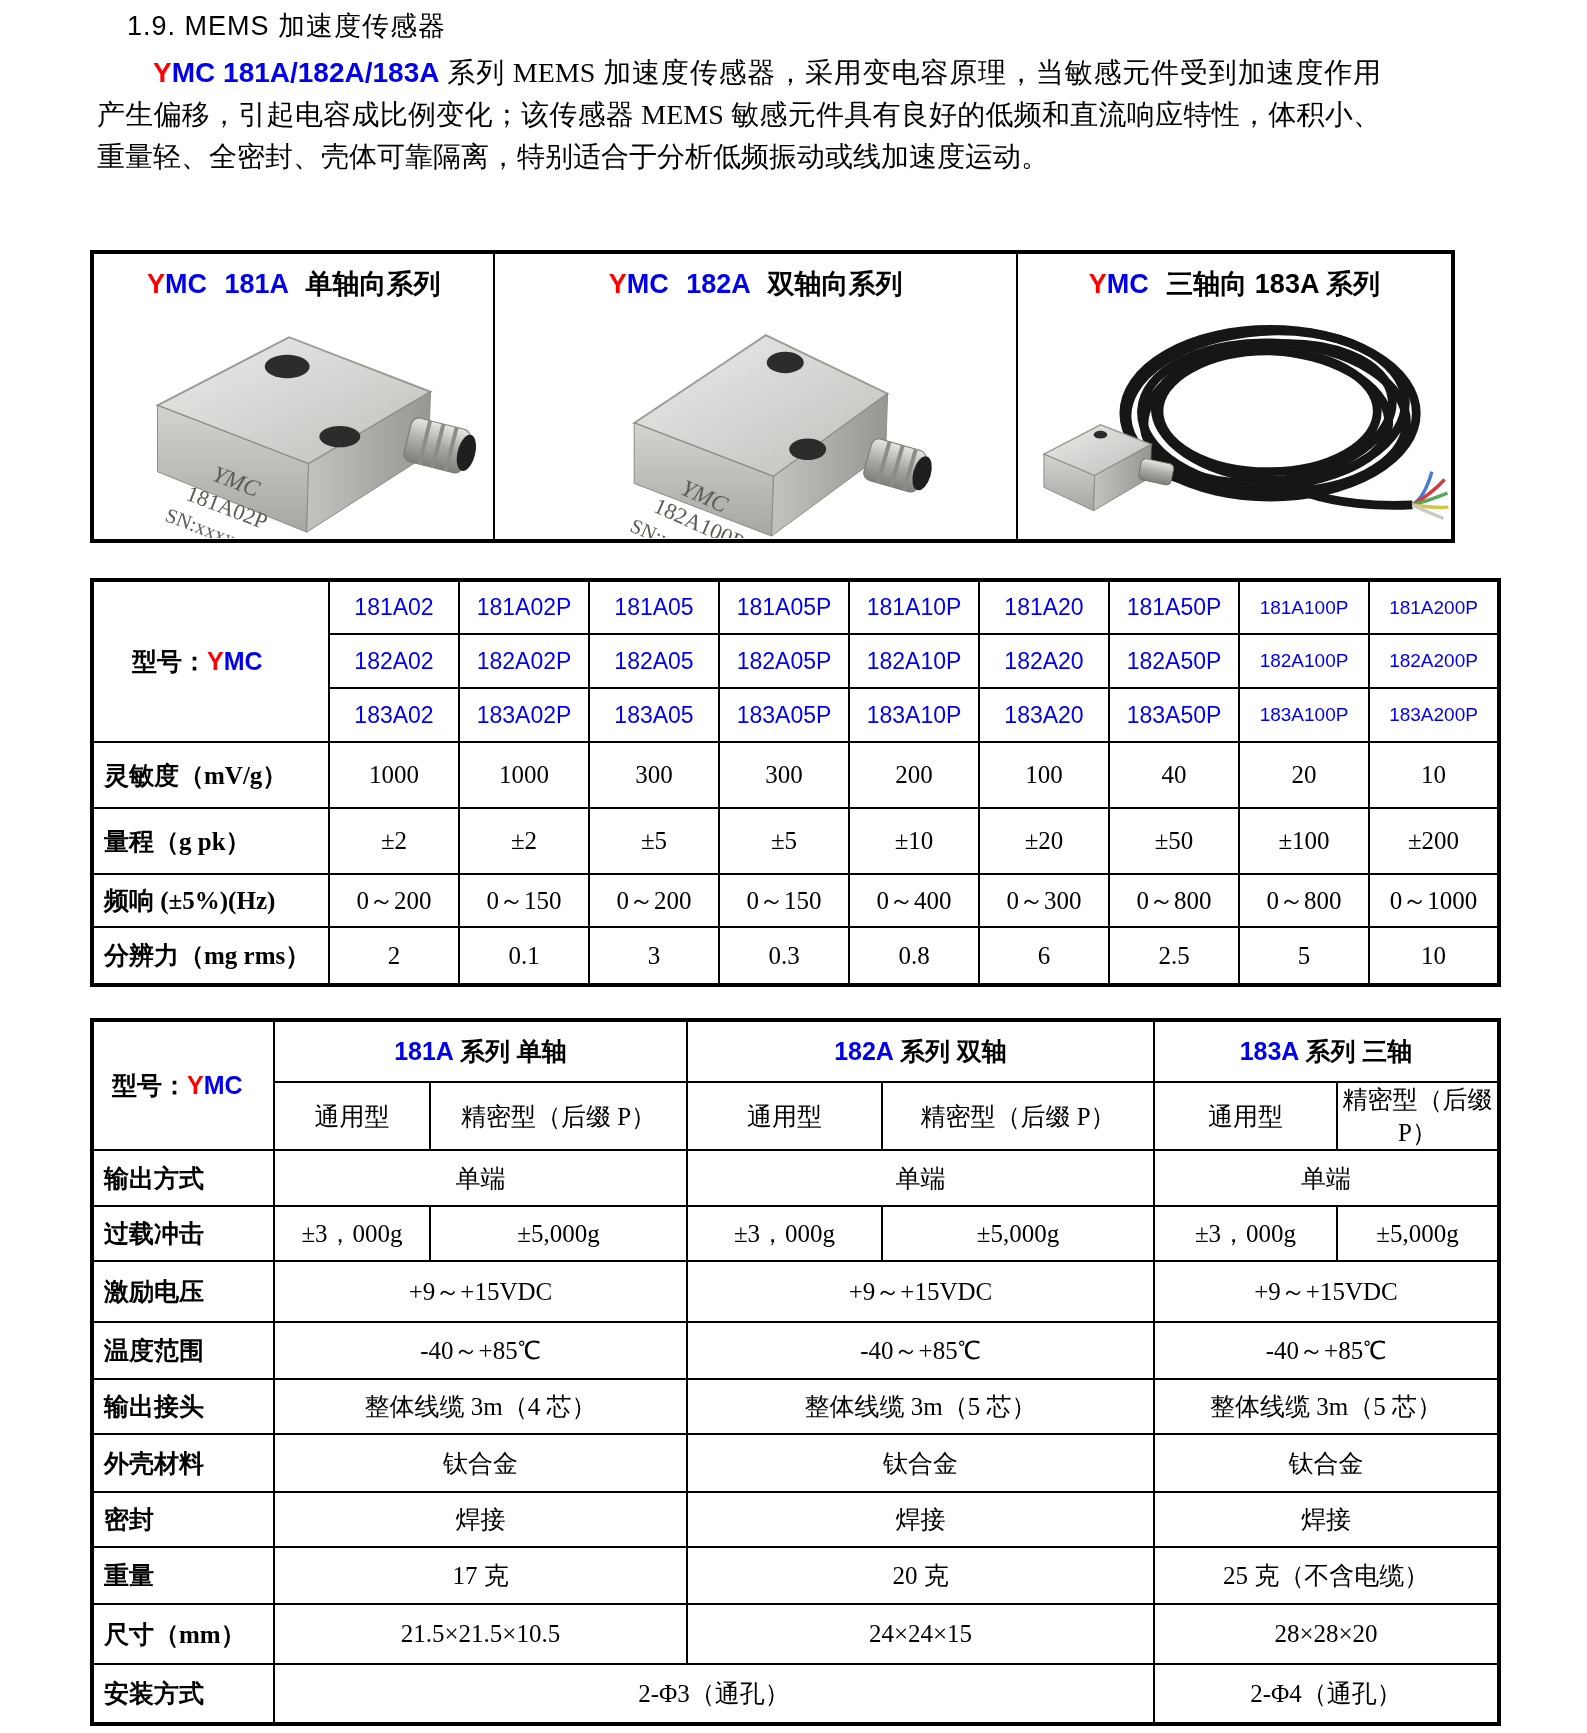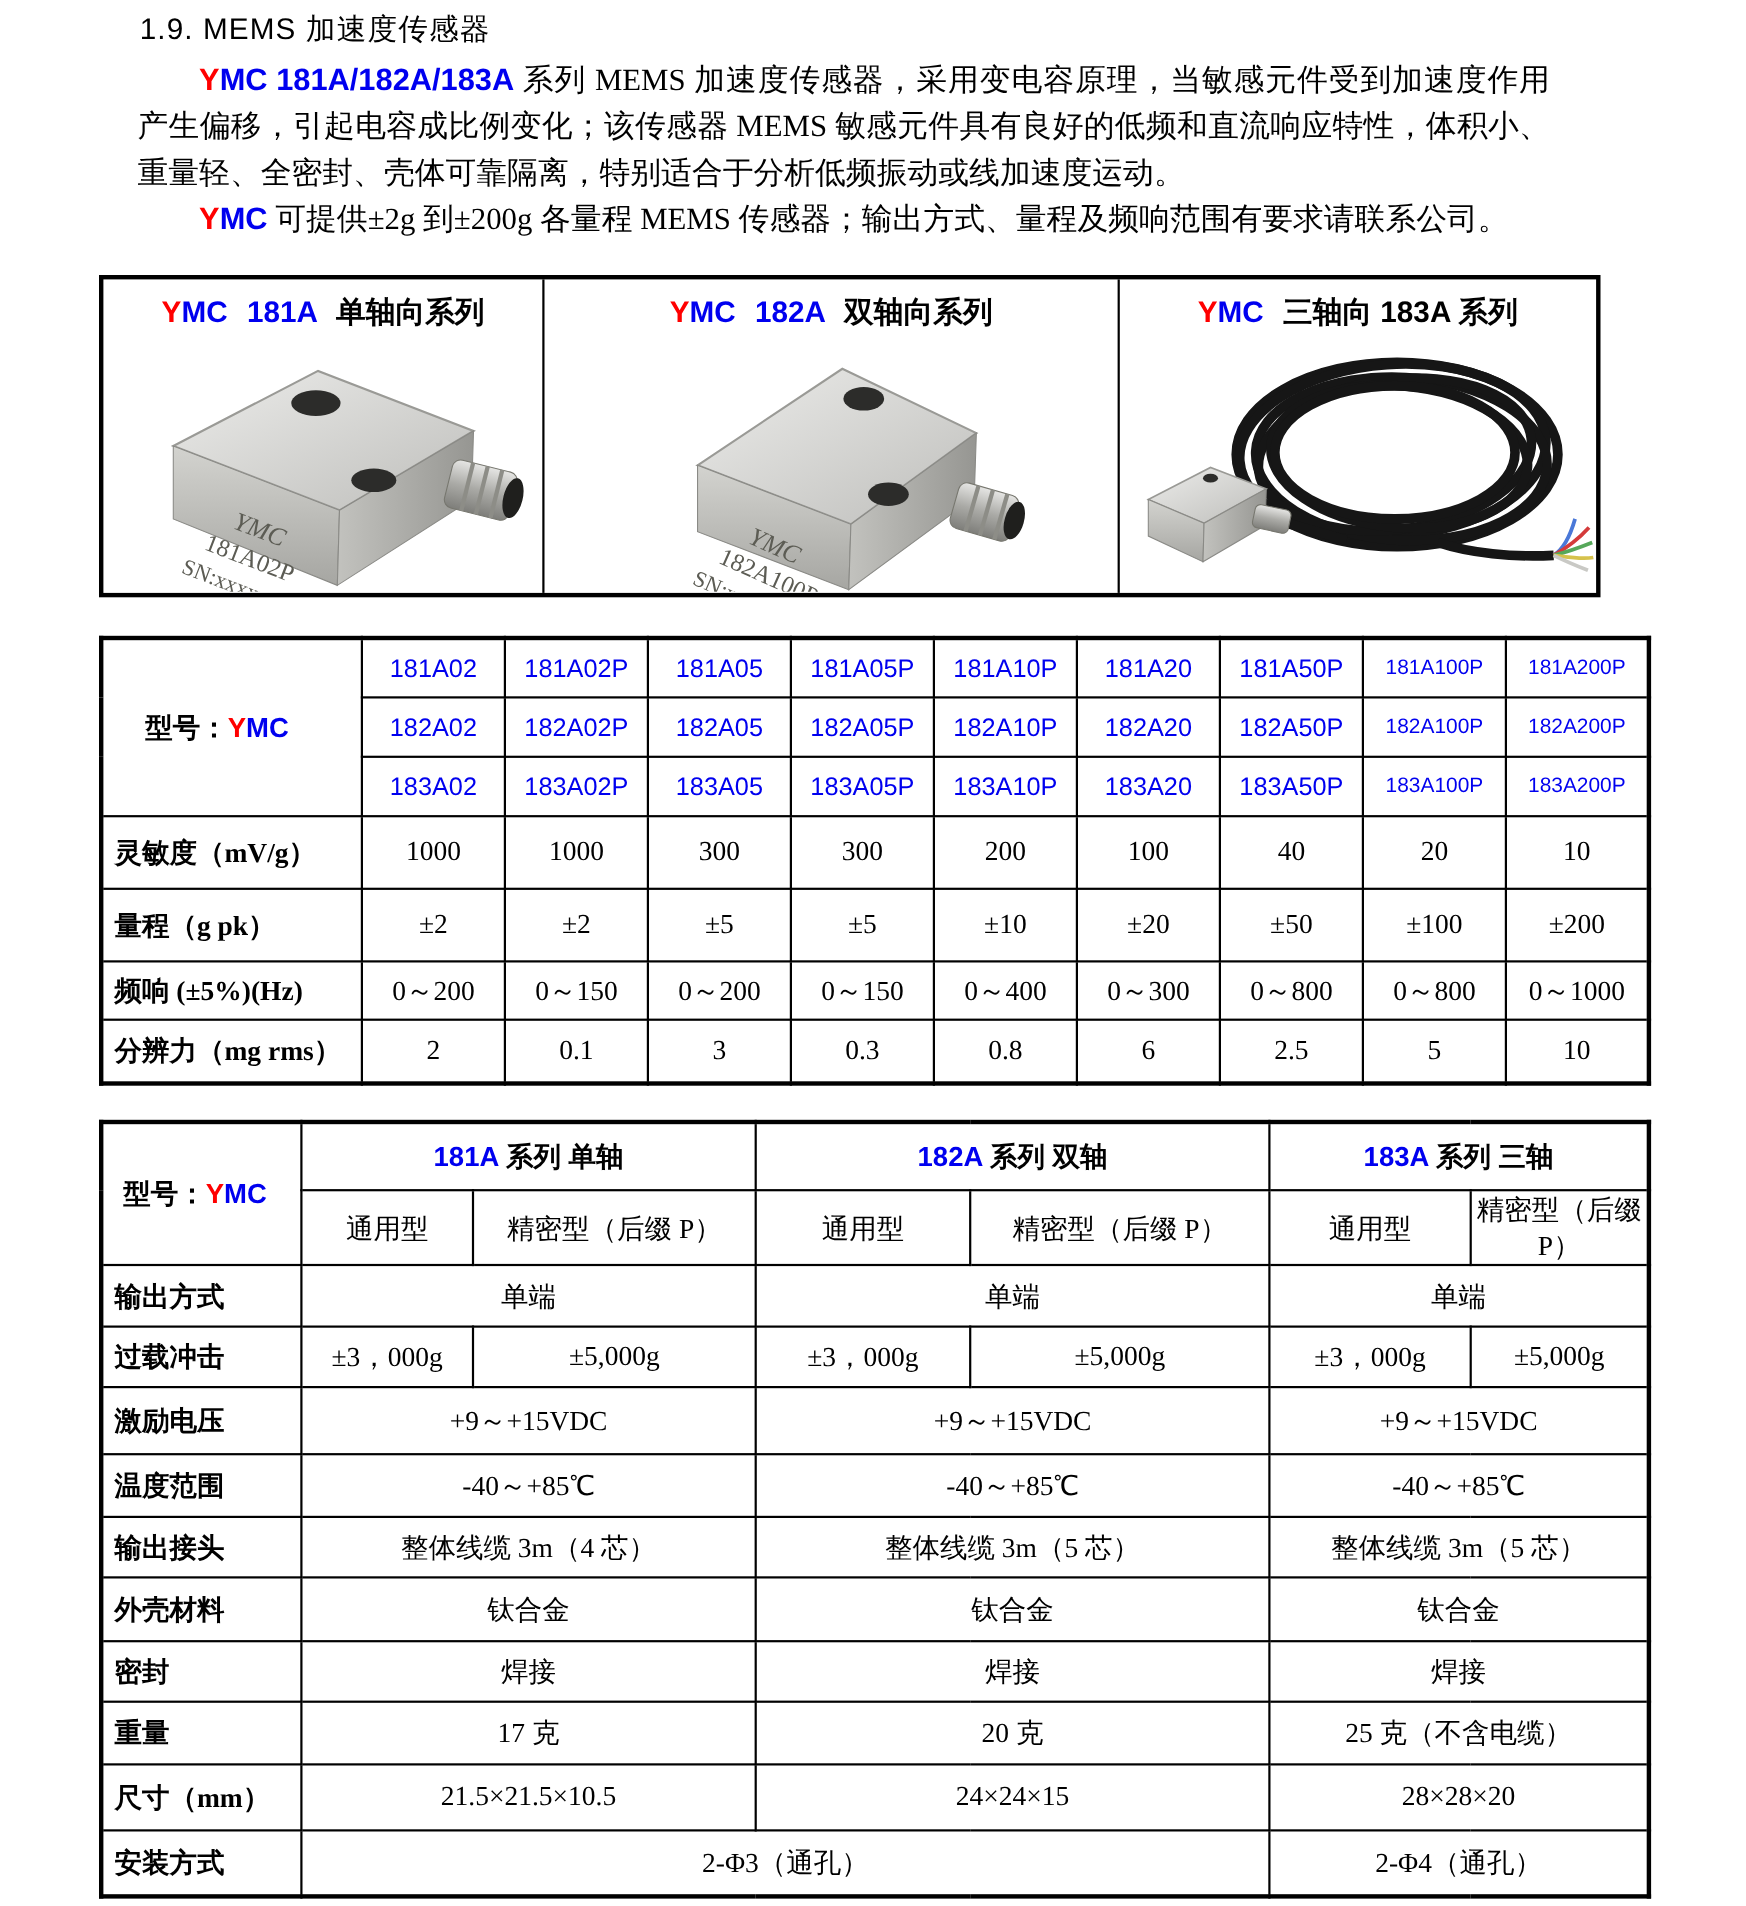--- a/index.html
+++ b/index.html
@@ -5,21 +5,21 @@
   * { margin:0; padding:0; box-sizing:border-box; }
   body { background:#ffffff; }
   .page { position:relative; width:1587px; height:1733px; background:#ffffff;
           color:#000; font-family:"Liberation Serif", serif; overflow:hidden; }
 
   
   .heading { position:absolute; top:8px; left:127px;
              font-family:"Liberation Sans", sans-serif; font-weight:normal;
              font-size:27px; letter-spacing:1px; }
   .para { position:absolute; left:97px; width:1284px; font-size:28px;
-          line-height:42px; text-align:justify; text-indent:56px;margin-left:28px; }
+          line-height:42px; text-align:justify; text-indent:56px; }
   .para1 { top:52px; }
   .para2 { top:178px; }
   .brand-y  { color:#FF0000; font-family:"Liberation Sans", sans-serif; font-weight:bold; }
   .brand-mc { color:#0000EF; font-family:"Liberation Sans", sans-serif; font-weight:bold; }
   .blue-code{ color:#0000EF; font-family:"Liberation Sans", sans-serif; font-weight:bold; }
 
   
   .gallery { position:absolute; top:250px; left:90px; width:1365px; height:293px;
              border:4px solid #000; display:flex; }
   .gallery-cell { display:flex; flex-direction:column; align-items:center;
@@ -58,24 +58,20 @@
 <div class="page">
 
   <div class="heading">1.9. MEMS 加速度传感器</div>
 
   <div class="para para1">
     <span class="brand-y">Y</span><span class="brand-mc">MC</span>
     <span class="blue-code">181A/182A/183A</span>
     <span>系列 MEMS 加速度传感器，采用变电容原理，当敏感元件受到加速度作用产生偏移，引起电容成比例变化；该传感器 MEMS 敏感元件具有良好的低频和直流响应特性，体积小、重量轻、全密封、壳体可靠隔离，特别适合于分析低频振动或线加速度运动。</span>
   </div>
 
-  <div class="para para2">
-    <span class="brand-y">Y</span><span class="brand-mc">MC</span>
-    <span>可提供±2g 到±200g 各量程 MEMS 传感器；输出方式、量程及频响范围有要求请联系公司。</span>
-  </div>
 
   <div class="gallery">
 
     <div class="gallery-cell gc1">
       <div class="gallery-caption">
         <span class="brand-y">Y</span><span class="brand-mc">MC</span>
         <span class="blue-code cap-part">181A</span>
         <span class="cap-part">单轴向系列</span>
       </div>
       <svg class="sensor-art" width="390" height="232" viewBox="0 0 400 238">

